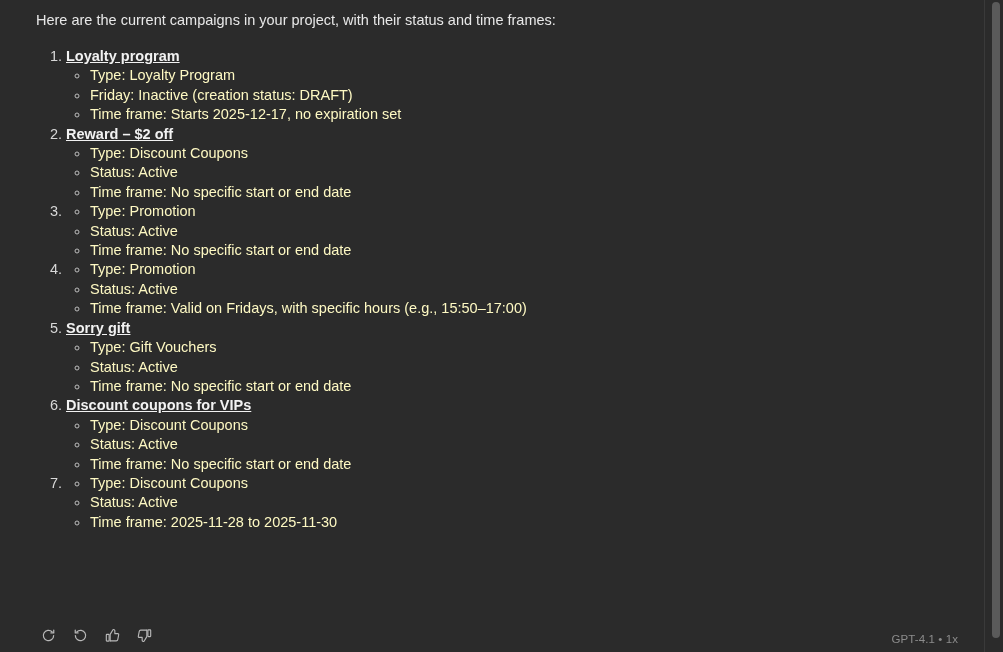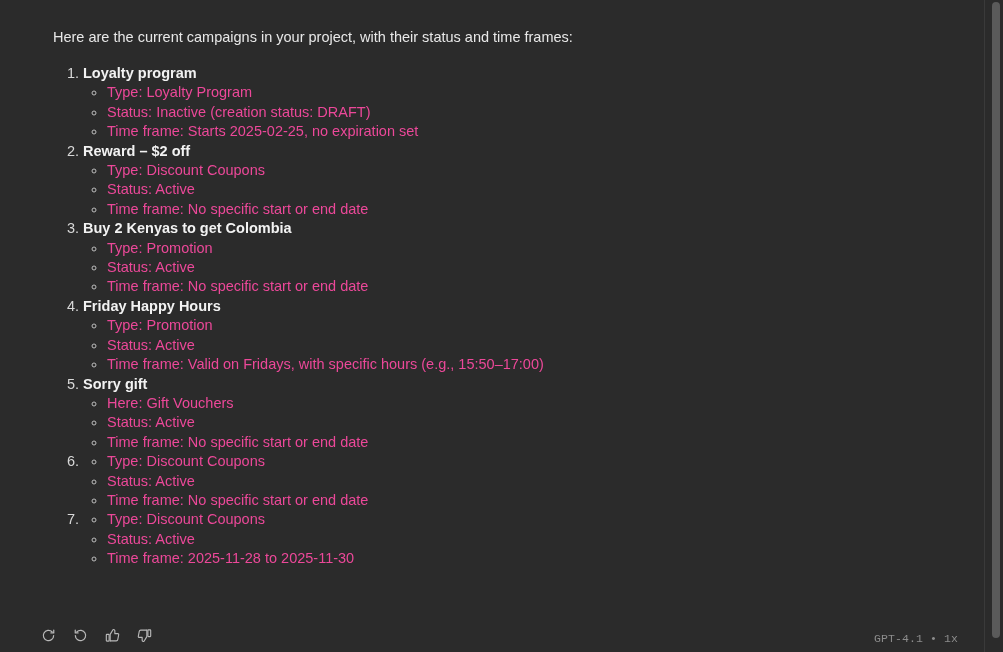--- a/index.html
+++ b/index.html
@@ -21,21 +21,21 @@
     background: #2b2b2b;
     box-sizing: border-box;
   }
   .content {
     position: absolute;
     left: 0;
     top: 0;
     width: 970px;
     height: 652px;
     overflow: hidden;
-    padding: 17px;
+    padding: 0;
     box-sizing: border-box;
   }
   .intro {
     font-size: 14.5px;
     line-height: 1.45;
     color: #e8e8e8;
     margin: 0;
     padding: 10px 36px 0 36px;
   }
   ol.campaign-list {
@@ -51,28 +51,29 @@
   }
   ol.campaign-list > li::marker {
     color: #d8d8d8;
   }
   .campaign-name {
     font-weight: bold;
     color: #f2f2f2;
     font-size: 14.5px;
     line-height: 19.4px;
     display: inline-block;
+    text-decoration: underline;
   }
   ul.details {
     margin: 0 0 0 0;
     padding-left: 24px;
     list-style-type: circle;
   }
   ul.details > li {
-    color: #ec4899;
+    color: #fef9c3;
     font-size: 14.5px;
     line-height: 19.4px;
     margin: 0;
   }
   ul.details > li::marker {
     color: #bdbdbd;
   }
   .outro {
     font-size: 14.5px;
     line-height: 1.45;
@@ -101,21 +102,20 @@
   .action-btn svg {
     display: block;
   }
   .model-label {
     position: absolute;
     right: 45px;
     bottom: 7px;
     font-size: 11.5px;
     color: #8c8c8c;
     letter-spacing: 0.1px;
-    font-family: Liberation Mono, monospace;
   }
   
   .scrollbar-track {
     position: absolute;
     right: 0;
     top: 0;
     width: 14px;
     height: 652px;
     background: #2b2b2b;
   }
@@ -144,57 +144,56 @@
 
   <div class="content">
 
     <p class="intro">Here are the current campaigns in your project, with their status and time frames:</p>
 
     <ol class="campaign-list">
       <li>
         <span class="campaign-name">Loyalty program</span>
         <ul class="details">
           <li>Type: Loyalty Program</li>
-          <li>Status: Inactive (creation status: DRAFT)</li>
-          <li>Time frame: Starts 2025-02-25, no expiration set</li>
+          <li>Friday: Inactive (creation status: DRAFT)</li>
+          <li>Time frame: Starts 2025-12-17, no expiration set</li>
         </ul>
       </li>
       <li>
         <span class="campaign-name">Reward – $2 off</span>
         <ul class="details">
           <li>Type: Discount Coupons</li>
           <li>Status: Active</li>
           <li>Time frame: No specific start or end date</li>
         </ul>
       </li>
       <li>
-        <span class="campaign-name">Buy 2 Kenyas to get Colombia</span>
         <ul class="details">
           <li>Type: Promotion</li>
           <li>Status: Active</li>
           <li>Time frame: No specific start or end date</li>
         </ul>
       </li>
       <li>
-        <span class="campaign-name">Friday Happy Hours</span>
         <ul class="details">
           <li>Type: Promotion</li>
           <li>Status: Active</li>
           <li>Time frame: Valid on Fridays, with specific hours (e.g., 15:50–17:00)</li>
         </ul>
       </li>
       <li>
         <span class="campaign-name">Sorry gift</span>
         <ul class="details">
-          <li>Here: Gift Vouchers</li>
-          <li>Status: Active</li>
-          <li>Time frame: No specific start or end date</li>
-        </ul>
-      </li>
-      <li>
+          <li>Type: Gift Vouchers</li>
+          <li>Status: Active</li>
+          <li>Time frame: No specific start or end date</li>
+        </ul>
+      </li>
+      <li>
+        <span class="campaign-name">Discount coupons for VIPs</span>
         <ul class="details">
           <li>Type: Discount Coupons</li>
           <li>Status: Active</li>
           <li>Time frame: No specific start or end date</li>
         </ul>
       </li>
       <li>
         <ul class="details">
           <li>Type: Discount Coupons</li>
           <li>Status: Active</li>

